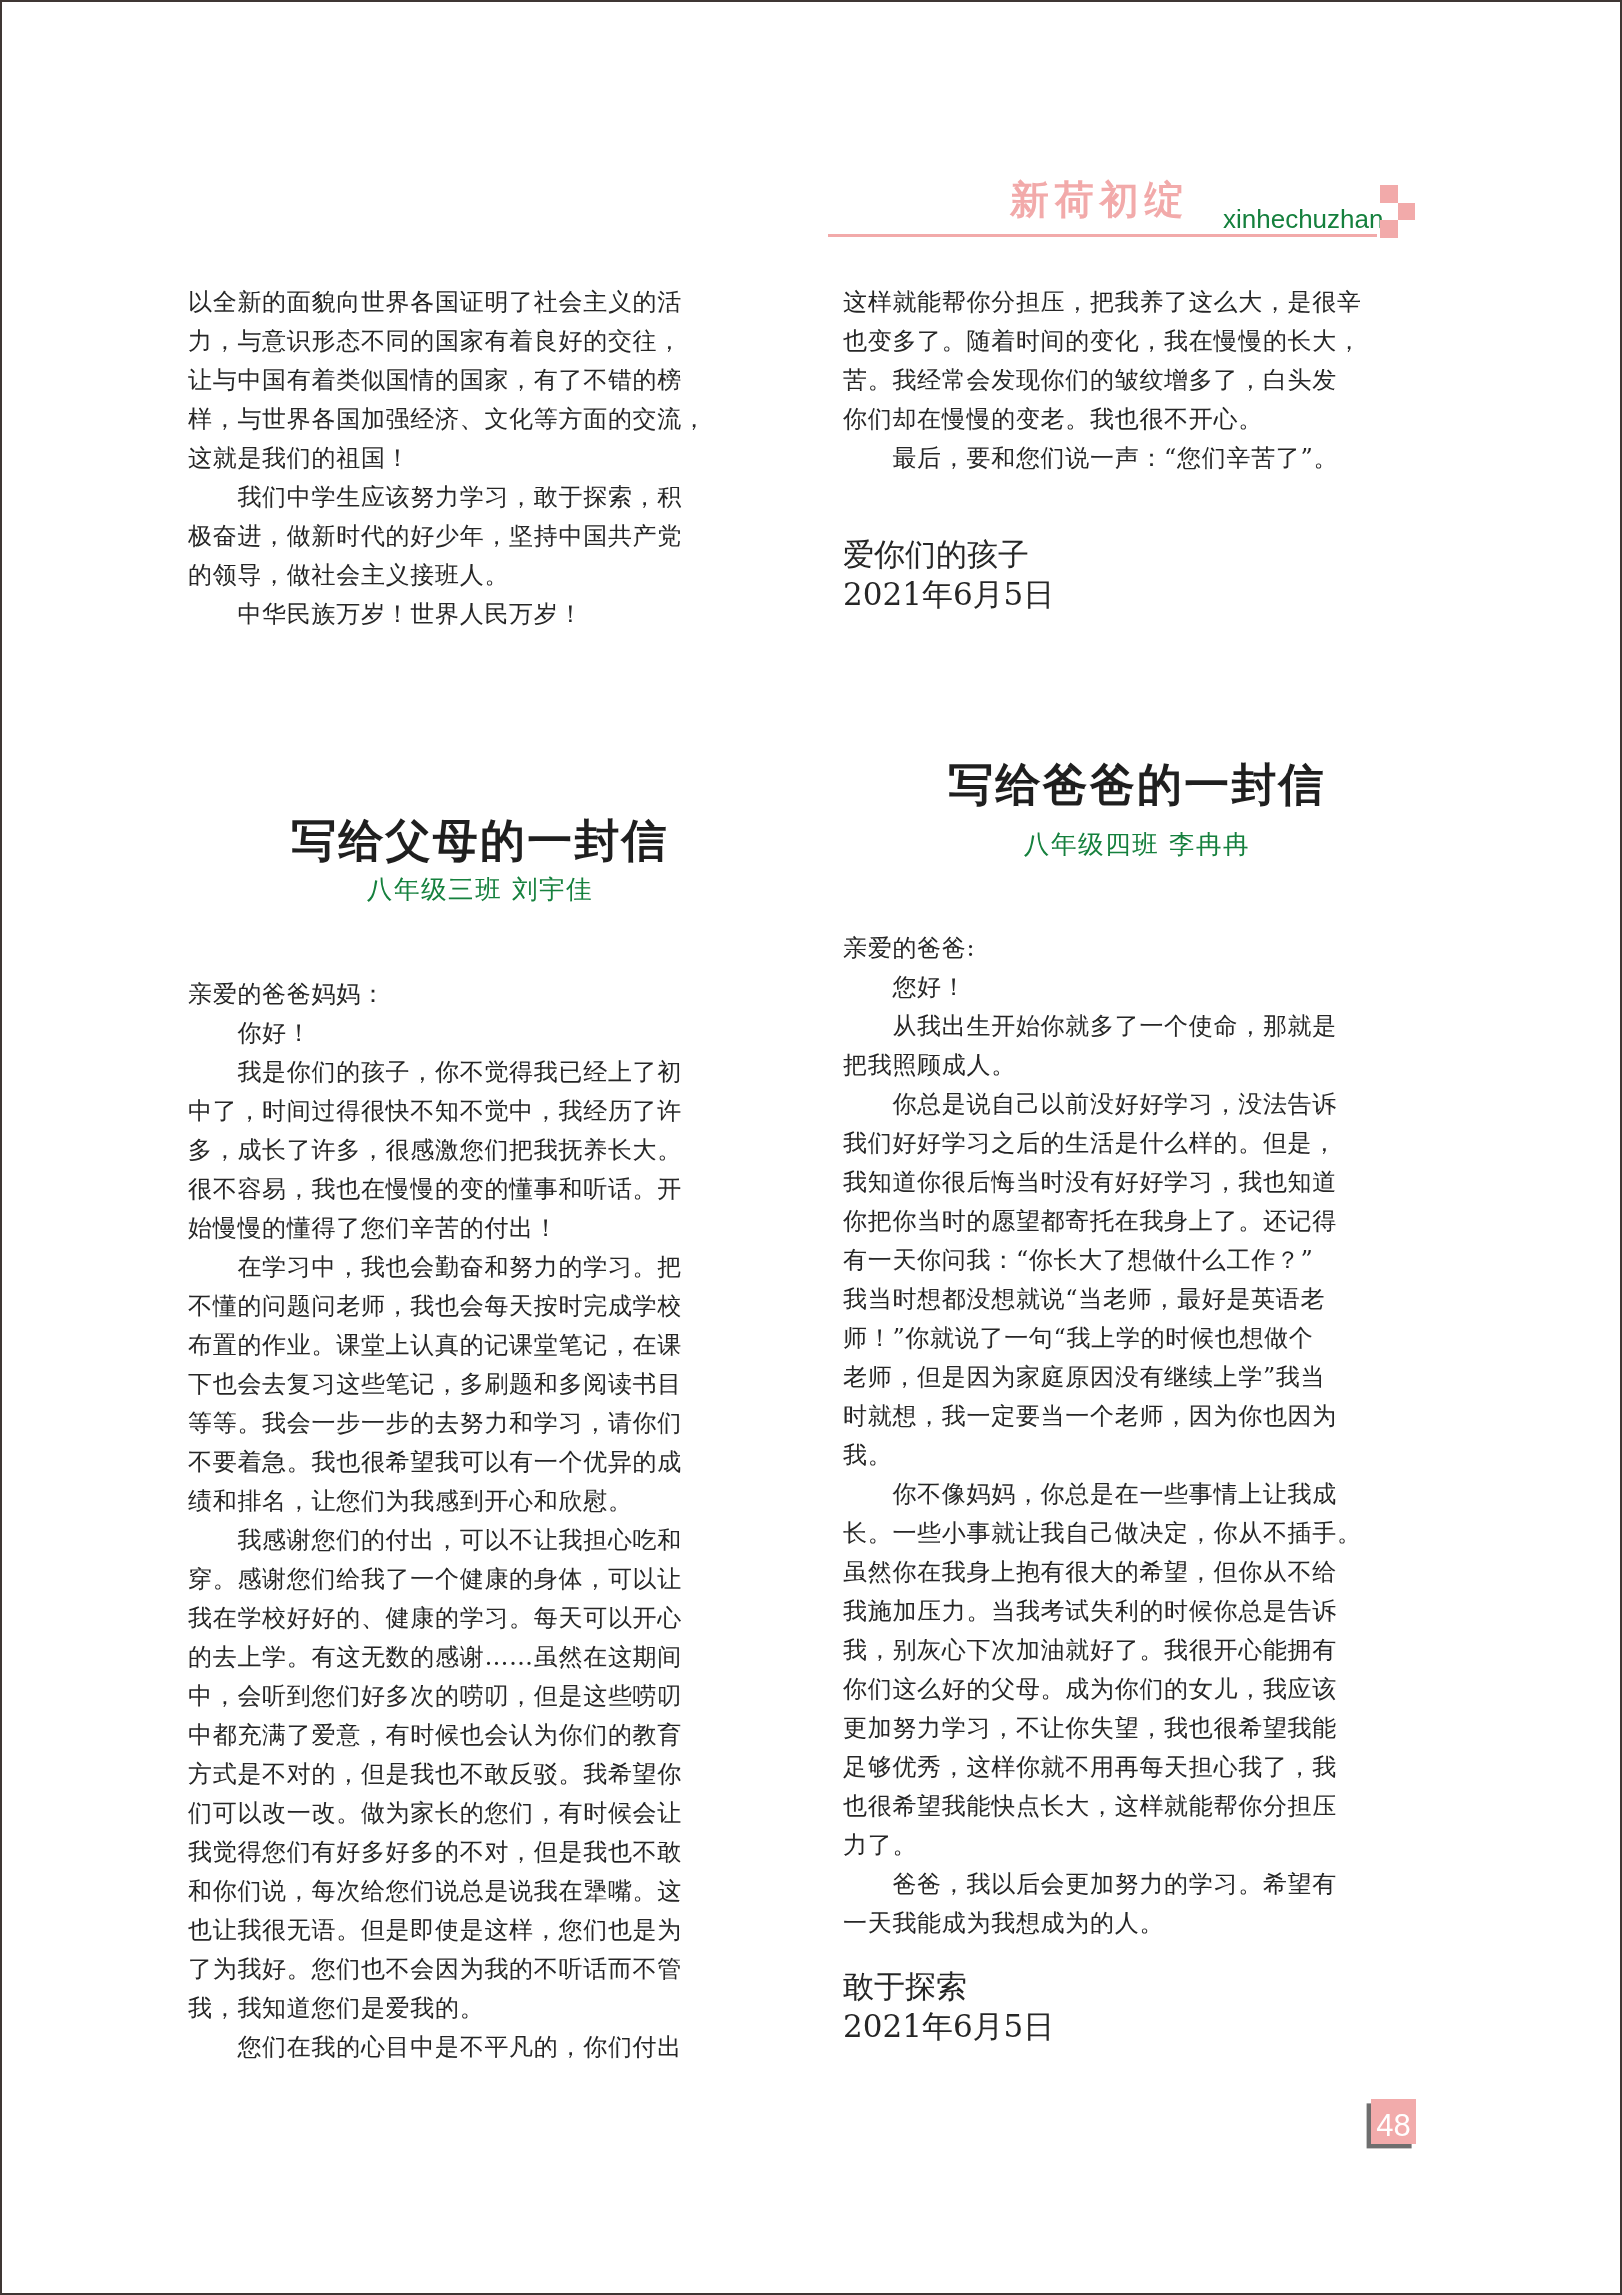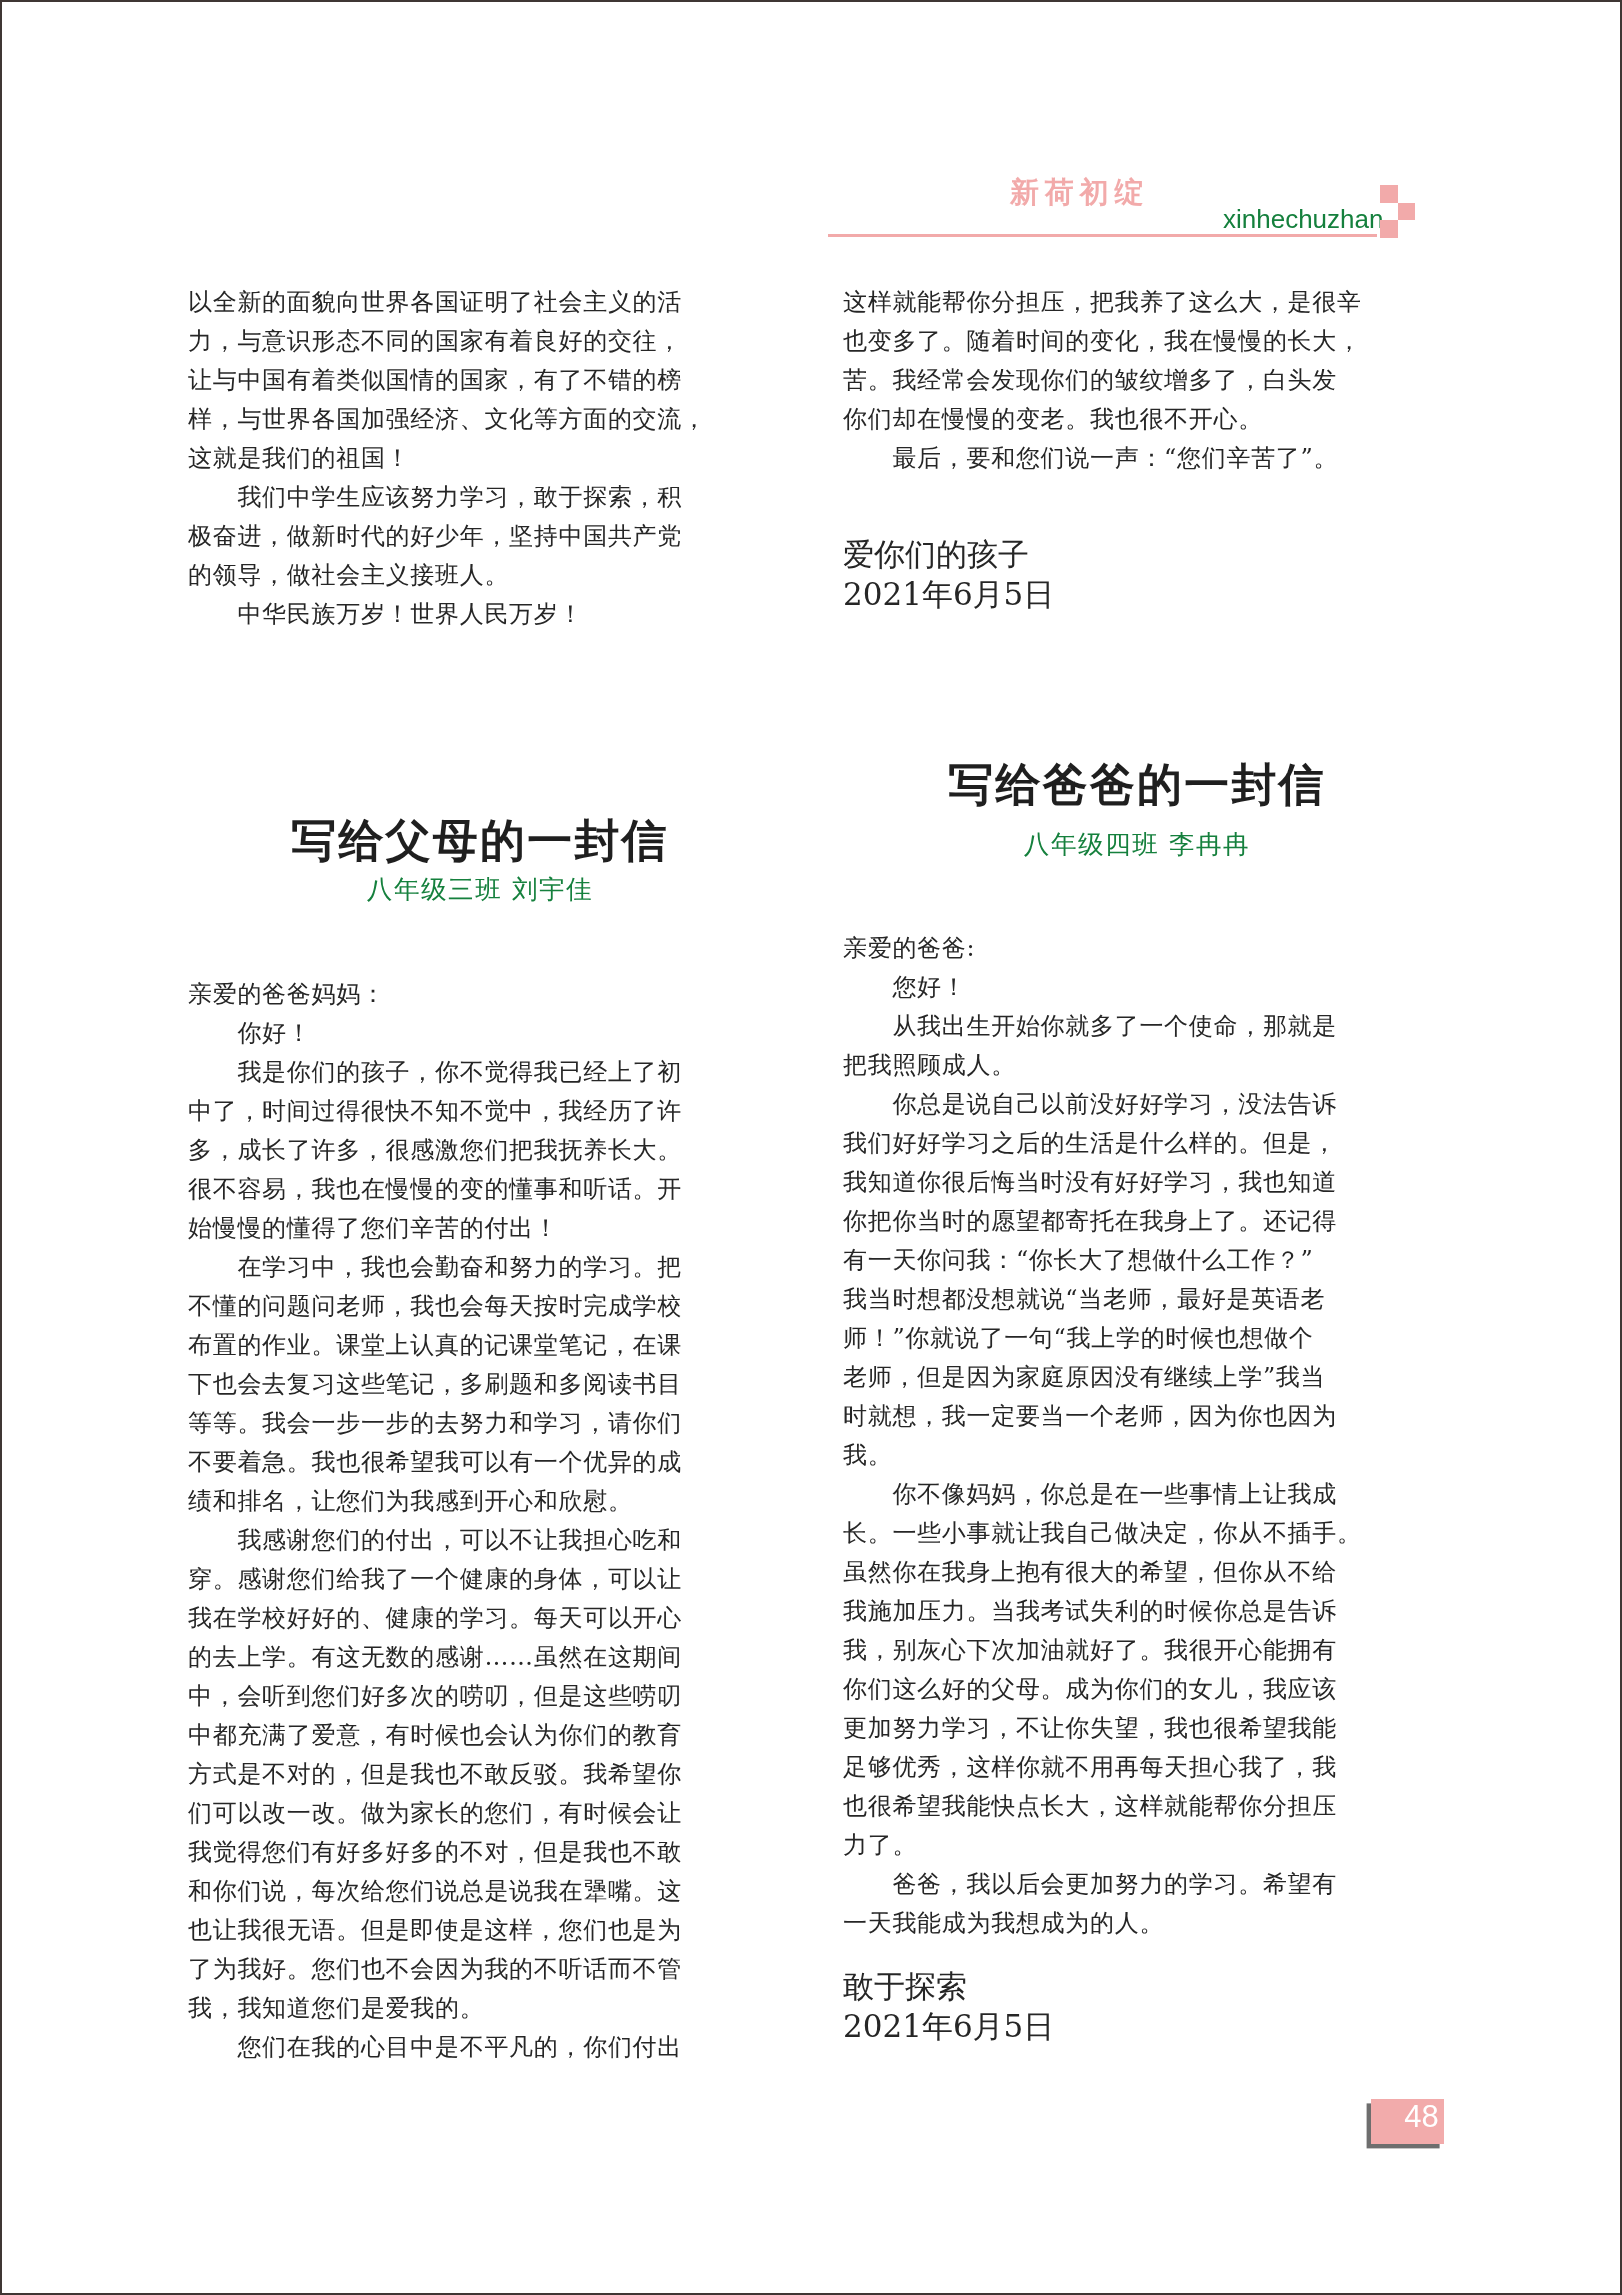--- a/index.html
+++ b/index.html
@@ -10,21 +10,21 @@
     box-sizing:border-box;
     position:relative;
     font-family:"DejaVu Serif","Liberation Serif",serif;
     color:#262626;
     overflow:hidden;
   }
   .abs{position:absolute;}
   
   .masthead-title{
     left:1008px;top:171px;
-    font-size:29px;font-weight:bold;
+    font-size:39px;font-weight:bold;
     letter-spacing:5.8px;
     color:#f2aaaa;
     font-family:"DejaVu Serif","Liberation Serif",serif;
   }
   .masthead-pinyin{
     left:1221px;top:202px;
     font-size:26px;
     color:#15803d;
     font-family:"Liberation Sans","DejaVu Sans",sans-serif;
   }
@@ -66,24 +66,23 @@
   .l1-byline{top:870px;}
   .l1-body{top:967px;}
   .l2-title{top:753px;}
   .l2-byline{top:825px;}
   .l2-body{top:921px;}
   
   .page-badge{
     left:1369px;top:2097px;width:45px;height:45px;
     background:#f2abab;
     box-shadow:-4.4px 4.4px 0 #6e6e6e;
-    display:flex;align-items:flex-start;justify-content:center;
+    display:flex;align-items:flex-end;justify-content:center;
     color:#ffffff;font-size:31px;
     font-family:"Liberation Sans","DejaVu Sans",sans-serif;
-    padding-left:28px;
   }
 </style>
 </head>
 <body>
 
 <div class="abs masthead-title">新荷初绽</div>
 <div class="abs masthead-pinyin">xinhechuzhan</div>
 <div class="abs masthead-rule"></div>
 <div class="abs masthead-icon">
   <div class="sq sq1"></div>

